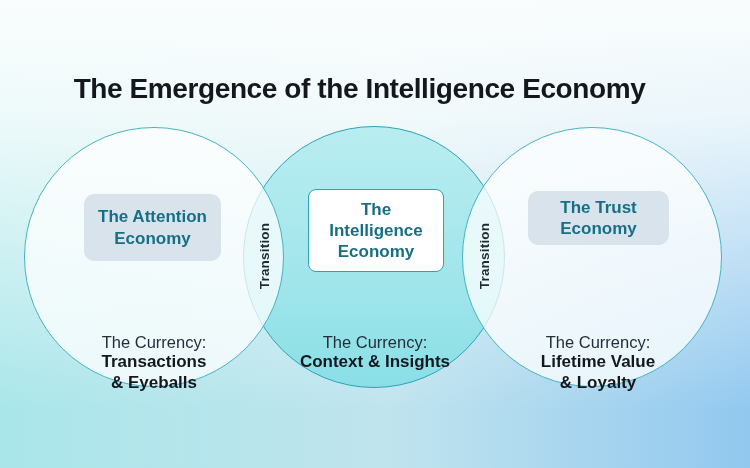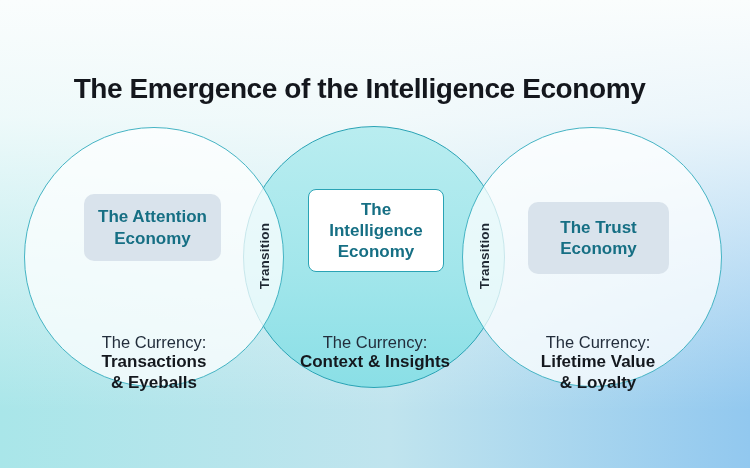--- a/index.html
+++ b/index.html
@@ -40,21 +40,21 @@
     display: flex; align-items: center; justify-content: center;
     text-align: center; font-weight: 700; font-size: 17px; line-height: 1.24;
     color: var(--teal-text); border-radius: 10px;
   }
   .label-box.gray { background: var(--box-bg); }
   .label-box.white {
     background: #ffffff; border: 1.5px solid var(--mid-border); border-radius: 8px;
   }
   .box-left  { left: 84px;  top: 194px; width: 137px; height: 67px; }
   .box-mid   { left: 308px; top: 189px; width: 136px; height: 83px; }
-  .box-right { left: 528px; top: 202px; width: 141px; height: 72px; text-align: right; }
+  .box-right { left: 528px; top: 191px; width: 141px; height: 54px; text-align: right; }
   .label-box span { display: block; }
   .currency-label {
     position: absolute; z-index: 3; width: 200px; text-align: center;
     font-size: 16.5px; font-weight: 400; color: var(--body-text); top: 285px; margin-top: 48px;
   }
   .cur-left  { left: 54px; }
   .cur-mid   { left: 275px; }
   .cur-right { left: 498px; }
   .currency-value {
     position: absolute; z-index: 3; width: 220px; text-align: center;

